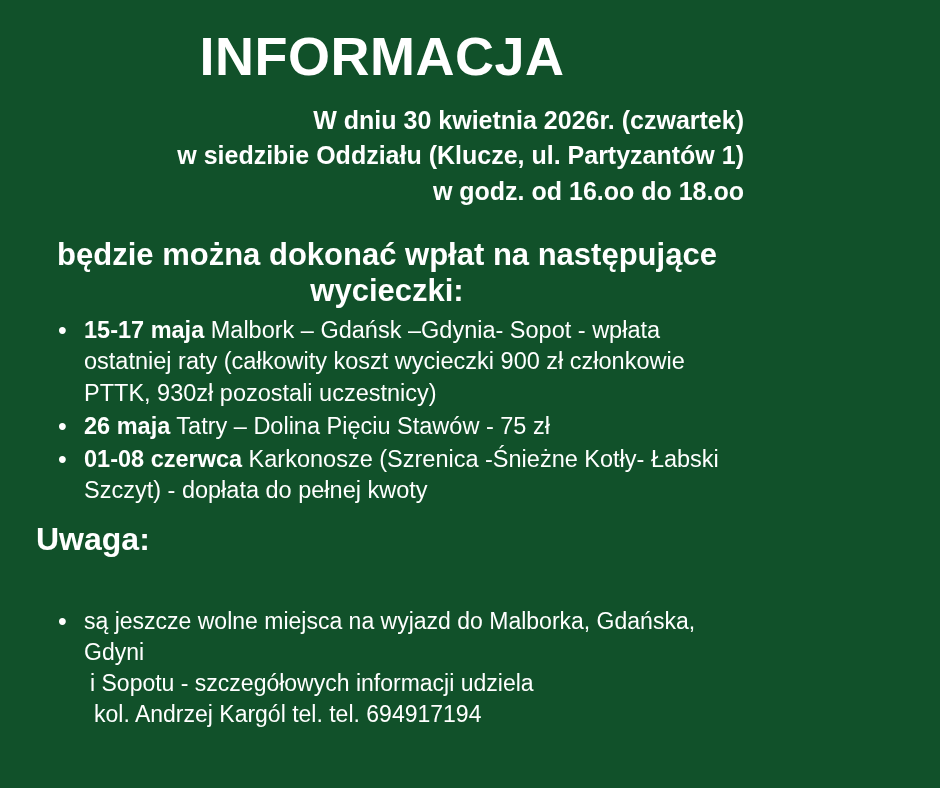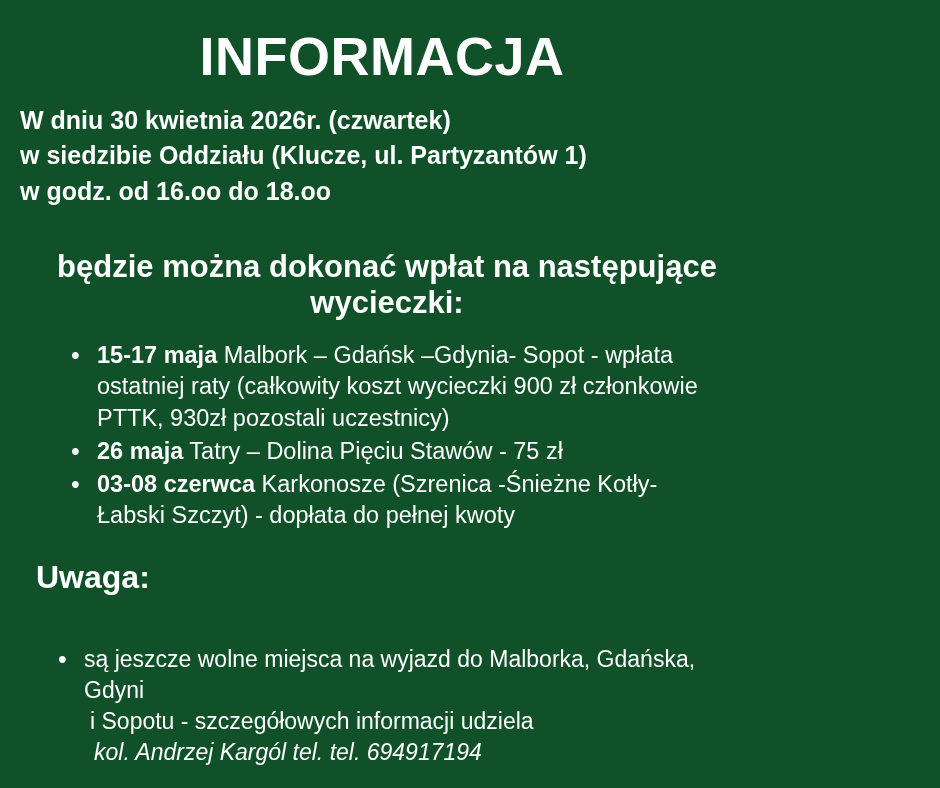--- a/index.html
+++ b/index.html
@@ -24,39 +24,39 @@
   }
   .title {
     text-align: center;
     font-size: 54px;
     font-weight: bold;
     letter-spacing: 0.5px;
     line-height: 1.05;
     margin: 10px 0 18px 0;
   }
   .subtitle-block {
-    text-align: left;
+    text-align: right;
     font-size: 25px;
     font-weight: bold;
     line-height: 1.42;
-    margin-bottom: 40px;
+    margin-bottom: 28px;
   }
   .subtitle-line {
     display: block;
   }
   .lead {
     text-align: center;
     font-size: 31px;
     font-weight: bold;
     margin: 0 0 6px 0;
     padding-left: 10px;
   }
   ul.bullets {
     list-style: none;
-    margin: 13px;
+    margin: 0;
     padding: 0 0 0 30px;
   }
   ul.bullets > li {
     position: relative;
     padding-left: 34px;
     font-size: 23.5px;
     line-height: 1.33;
     margin-bottom: 2px;
   }
   ul.bullets > li::before {
@@ -93,21 +93,21 @@
     position: absolute;
     left: 8px;
     top: -1px;
     font-size: 25px;
     line-height: 1.3;
   }
   .note-line {
     display: block;
   }
   .indent-1 { padding-left: 6px; }
-  .indent-2 { padding-left: 10px; font-style: italic; }
+  .indent-2 { padding-left: 10px; }
 </style>
 </head>
 <body>
 
 <div class="poster">
 
   <div class="title">INFORMACJA</div>
 
   <div class="subtitle-block">
     <span class="subtitle-line">W dniu 30 kwietnia 2026r. (czwartek)</span>
@@ -118,21 +118,21 @@
   <div class="lead">będzie można dokonać wpłat na następujące wycieczki:</div>
 
   <ul class="bullets">
     <li>
       <span class="b">15-17 maja</span><span> Malbork – Gdańsk –Gdynia- Sopot - wpłata ostatniej raty (całkowity koszt wycieczki 900 zł członkowie PTTK, 930zł pozostali uczestnicy)</span>
     </li>
     <li>
       <span class="b">26 maja</span><span> Tatry – Dolina Pięciu Stawów - 75 zł</span>
     </li>
     <li>
-      <span class="b">03-08 czerwca</span><span> Karkonosze (Szrenica -Śnieżne Kotły- Łabski Szczyt) - dopłata do pełnej kwoty</span>
+      <span class="b">01-08 czerwca</span><span> Karkonosze (Szrenica -Śnieżne Kotły- Łabski Szczyt) - dopłata do pełnej kwoty</span>
     </li>
   </ul>
 
   <div class="note-heading">Uwaga:</div>
 
   <ul class="notes">
     <li>
       <span class="note-line">są jeszcze wolne miejsca na wyjazd do Malborka, Gdańska, Gdyni</span>
       <span class="note-line indent-1">i Sopotu  -  szczegółowych informacji udziela</span>
       <span class="note-line indent-2">kol. Andrzej Kargól tel. tel. 694917194</span>

